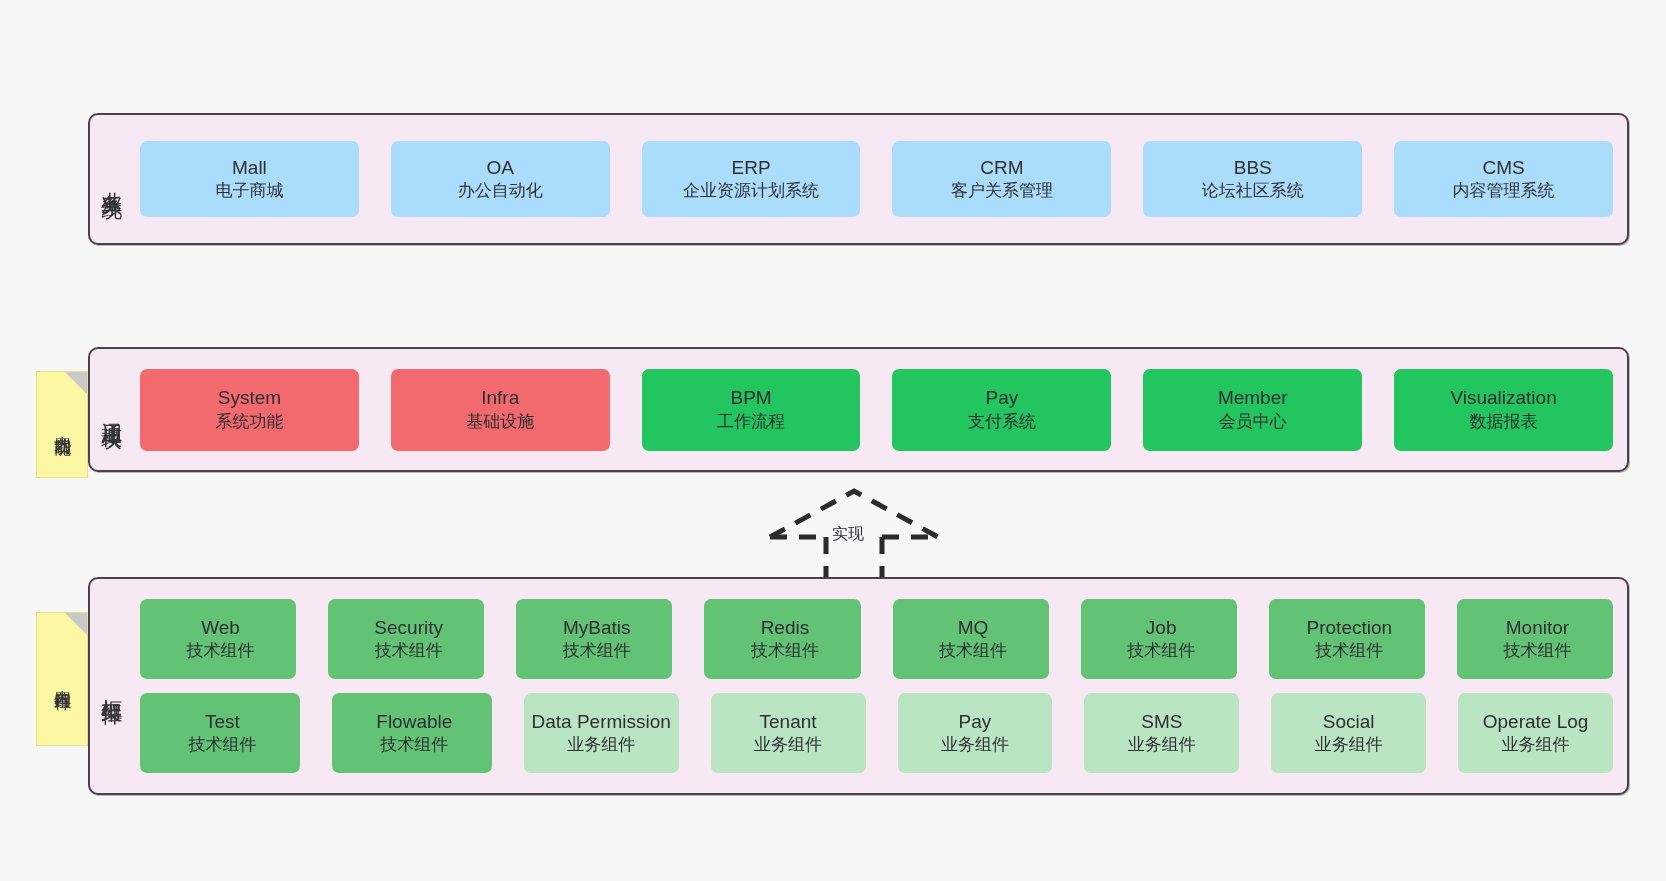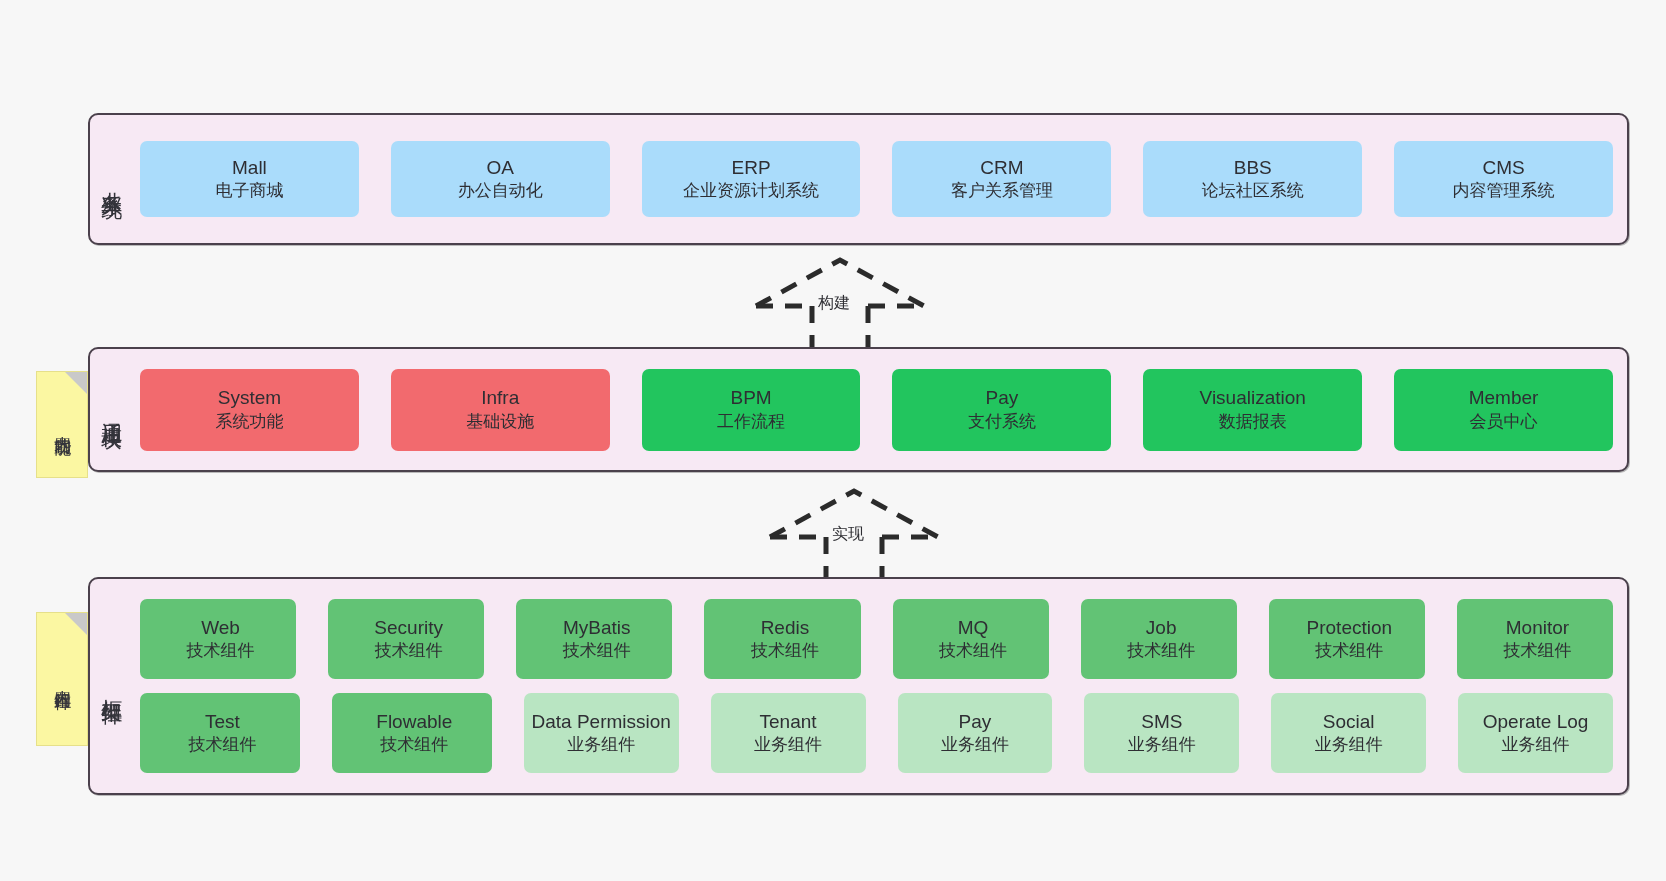--- a/index.html
+++ b/index.html
@@ -155,30 +155,20 @@
           <span class="t2">论坛社区系统</span>
         </div>
         <div class="card c-blue">
           <span class="t1">CMS</span>
           <span class="t2">内容管理系统</span>
         </div>
       </div>
     </div>
   </div>
 
-  <div class="arrow" id="arrow-build">
-    <svg width="176" height="92" viewBox="0 0 176 92">
-      <polyline points="4,50 88,4 172,50" fill="none" stroke="#2b2b2b" stroke-width="5" stroke-dasharray="17,12" stroke-linecap="butt"></polyline>
-      <polyline points="4,50 60,50" fill="none" stroke="#2b2b2b" stroke-width="5" stroke-dasharray="17,12"></polyline>
-      <polyline points="116,50 172,50" fill="none" stroke="#2b2b2b" stroke-width="5" stroke-dasharray="17,12"></polyline>
-      <line x1="60" y1="50" x2="60" y2="92" stroke="#2b2b2b" stroke-width="5" stroke-dasharray="17,12"></line>
-      <line x1="116" y1="50" x2="116" y2="92" stroke="#2b2b2b" stroke-width="5" stroke-dasharray="17,12"></line>
-    </svg>
-    <span class="arrow-label">构建</span>
-  </div>
 
   <div class="sticky" id="sticky-common">
     <span class="fold"></span>
     <span>内置功能</span>
   </div>
   <div class="layer" id="layer-common">
     <div class="layer-label">通用模块</div>
     <div class="layer-body">
       <div class="row">
         <div class="card c-red">
@@ -191,26 +181,26 @@
         </div>
         <div class="card c-pink">
           <span class="t1">BPM</span>
           <span class="t2">工作流程</span>
         </div>
         <div class="card c-pink">
           <span class="t1">Pay</span>
           <span class="t2">支付系统</span>
         </div>
         <div class="card c-pink">
+          <span class="t1">Member</span>
+          <span class="t2">会员中心</span>
+        </div>
+        <div class="card c-pink">
           <span class="t1">Visualization</span>
           <span class="t2">数据报表</span>
-        </div>
-        <div class="card c-pink">
-          <span class="t1">Member</span>
-          <span class="t2">会员中心</span>
         </div>
       </div>
     </div>
   </div>
 
   <div class="arrow" id="arrow-impl">
     <svg width="176" height="92" viewBox="0 0 176 92">
       <polyline points="4,50 88,4 172,50" fill="none" stroke="#2b2b2b" stroke-width="5" stroke-dasharray="17,12" stroke-linecap="butt"></polyline>
       <polyline points="4,50 60,50" fill="none" stroke="#2b2b2b" stroke-width="5" stroke-dasharray="17,12"></polyline>
       <polyline points="116,50 172,50" fill="none" stroke="#2b2b2b" stroke-width="5" stroke-dasharray="17,12"></polyline>

